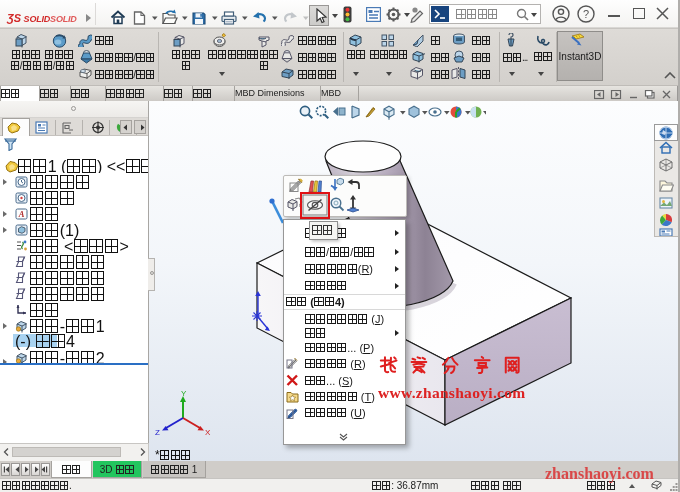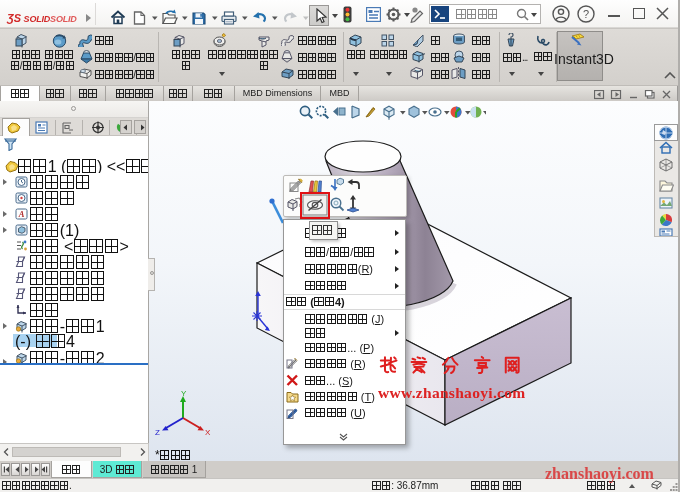--- a/index.html
+++ b/index.html
@@ -260,29 +260,29 @@
 <span class="ab tri-d" style="left:509px;top:72px"></span>
 <span class="ab tri-d" style="left:538px;top:72px"></span>
 
 <div class="ab" style="left:557px;top:31px;width:46px;height:50px;background:linear-gradient(#c6c3c0,#b4b1ae);border:1px solid #8f8d8a"></div>
 <svg class="ab" style="left:569px;top:33px" width="17" height="15" viewBox="0 0 17 15">
     <path d="M3 3 l8-2 4 3 -8 2z" fill="#f5d93c" stroke="#9a7512" stroke-width=".8"></path>
     <path d="M4.5 3.6 l1.5 1.2 M7 3 l1.5 1.2 M9.5 2.4 l1.5 1.2" stroke="#9a7512" stroke-width=".7"></path>
     <path d="M3 4 l7 6" stroke="#3a70c0" stroke-width="2"></path>
     <path d="M12.5 12.5 l-4.5-1 2-2.5z" fill="#3a70c0"></path>
   </svg>
-<div class="rlbl rc" style="left:554px;top:51px;width:52px;font-size:14px">Instant3D</div>
+<div class="rlbl rc" style="left:554px;top:51px;width:52px;font-size:10px">Instant3D</div>
 <svg class="ab" style="left:664px;top:72px" width="12" height="7" viewBox="0 0 12 7">
     <path d="M1 6 L6 1 L11 6" fill="none" stroke="#555" stroke-width="1.6"></path>
   </svg>
 
 <div class="ab" style="left:0;top:86px;width:680px;height:15px;background:linear-gradient(#e6e4e0,#cdcac6)">
   <div class="ab" style="left:677px;top:0;width:3px;height:15px;background:#9a9896"></div>
 </div>
-<style>.tab{position:absolute;top:86px;height:15px;font-size:10px;color:#222;text-align:center;line-height:15px;border-right:1px solid #a5a29e}</style>
+<style>.tab{position:absolute;top:86px;height:15px;font-size:10px;color:#222;line-height:15px;border-right:1px solid #a5a29e}</style>
 <div class="tab" style="left:0px;width:40px;background:#fff;border-left:1px solid #a5a29e"><i class="q"></i><i class="q"></i></div>
 <div class="tab" style="left:40px;width:31px"><i class="q"></i><i class="q"></i></div>
 <div class="tab" style="left:71px;width:35px"><i class="q"></i><i class="q"></i></div>
 <div class="tab" style="left:106px;width:58px"><i class="q"></i><i class="q"></i><i class="q"></i><i class="q"></i></div>
 <div class="tab" style="left:164px;width:29px"><i class="q"></i><i class="q"></i></div>
 <div class="tab" style="left:193px;width:42px"><i class="q"></i><i class="q"></i></div>
 <div class="tab" style="left:235px;width:86px;font-size:9px">MBD Dimensions</div>
 <div class="tab" style="left:321px;width:38px;font-size:9px">MBD</div>
 
 <svg class="ab" style="left:594px;top:90px" width="78" height="10" viewBox="0 0 78 10">
@@ -577,21 +577,21 @@
     <g fill="#444">
       <path d="M7 .5 v6 l-3.5-3z"></path>
       <path d="M3 .5 v6 h-1.2 v-6z"></path>
       <path d="M17 .5 v6 l-3.5-3z"></path>
       <path d="M23 .5 v6 l3.5-3z"></path>
       <path d="M33 .5 v6 l3.5-3z"></path>
       <path d="M45 .5 v6 h1.2 v-6z M44 .5 v6 l-3.5-3z" transform="translate(-1,0)"></path>
     </g>
   </svg>
 <div class="btab" style="left:51px;width:41px;background:#fdfdfd"><i class="q"></i><i class="q"></i></div>
-<div class="btab" style="left:93px;width:49px;background:#5eead4;border-left:none">3D <i class="q"></i><i class="q"></i></div>
+<div class="btab" style="left:93px;width:49px;background:#22c55e;border-left:none">3D <i class="q"></i><i class="q"></i></div>
 <div class="btab" style="left:143px;width:63px;background:#c8c5c1;border-left:none"><i class="q"></i><i class="q"></i><i class="q"></i><i class="q"></i> 1</div>
 <div class="ab" style="left:0;top:478px;width:680px;height:14px;background:#f1f0ee;border-top:1px solid #c6c4c1"></div>
 <div class="ab" style="left:2px;top:480px;font-size:10px;color:#222"><i class="q"></i><i class="q"></i><i class="q"></i><i class="q"></i><i class="q"></i><i class="q"></i><i class="q"></i>.</div>
 <div class="ab" style="left:372px;top:480px;font-size:10px;color:#222"><i class="q"></i><i class="q"></i>: 36.87mm</div>
 <div class="ab" style="left:471px;top:480px;font-size:10px;color:#222"><i class="q"></i><i class="q"></i><i class="q"></i> <i class="q"></i><i class="q"></i></div>
 <div class="ab" style="left:587px;top:480px;font-size:10px;color:#222"><i class="q"></i><i class="q"></i><i class="q"></i></div>
 <span class="ab tri-d" style="left:629px;top:484px;border-top-color:#555;transform:rotate(180deg)"></span>
 <svg class="ab" style="left:650px;top:480px" width="13" height="11" viewBox="0 0 13 11">
     <path d="M2 4 l4-3 5 1.5 v3 l-4 3 -5-1.5z" fill="#f4f4f2" stroke="#555" stroke-width="1"></path>
     <path d="M2 4 l5 1.5 4-3 M7 5.5 v4" fill="none" stroke="#555" stroke-width="1"></path>

